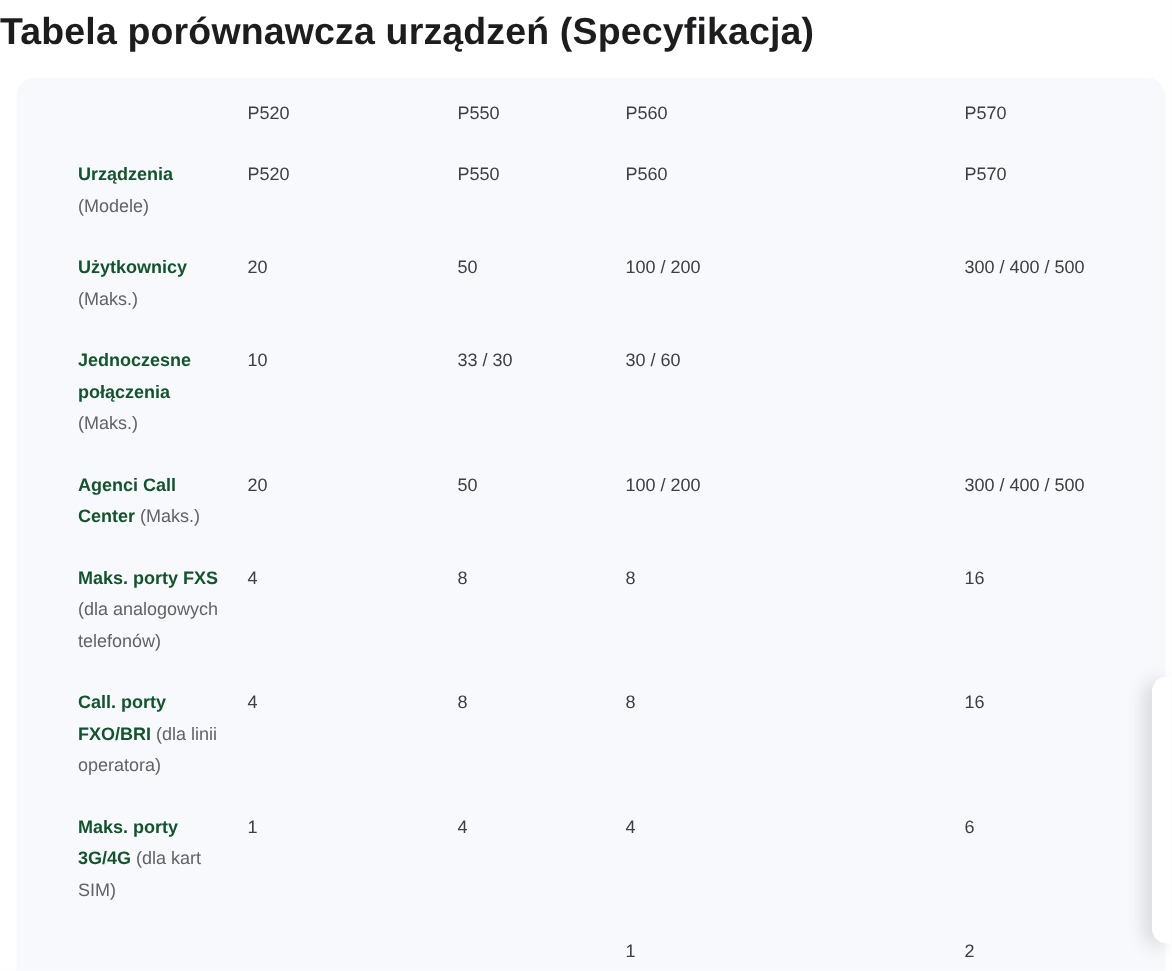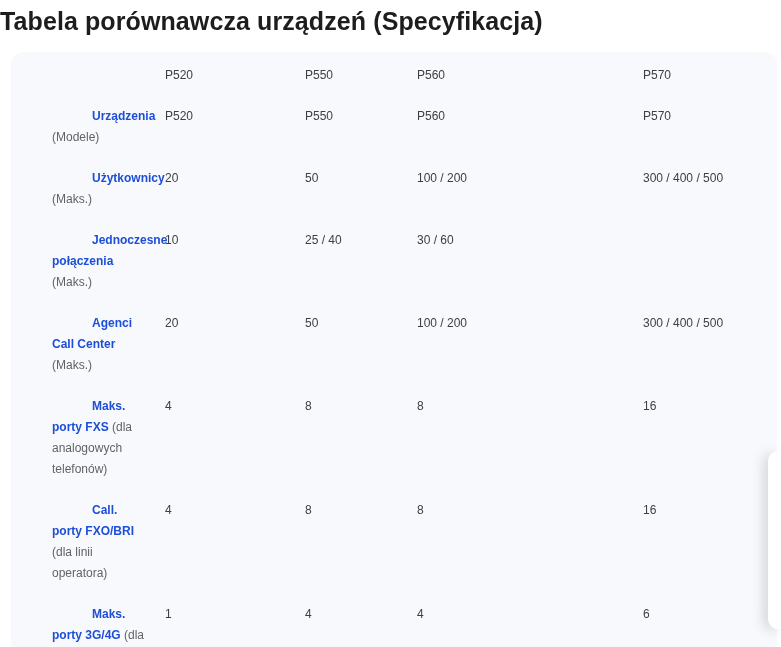--- a/index.html
+++ b/index.html
@@ -35,21 +35,21 @@
   }
   .t-row.header .cell { padding-top: 13px; padding-bottom: 10px; }
   .cell {
     padding: 10px 16px 10px 0;
     font-size: 12px;
     line-height: 21px;
     color: #3c4043;
     font-weight: 400;
     white-space: pre-line;
   }
-  .cell.label b { color: #1d4ed8; font-weight: 700; margin-left: 40px; }
+  .cell.label b { color: #14532d; font-weight: 700; }
   .cell.label .note { color: #5f6368; }
   .side-peek {
     position: absolute;
     right: 0; top: 451px;
     width: 13px; height: 178px;
     background: #ffffff;
     border-radius: 10px 0 0 10px;
     box-shadow: -5px 2px 12px rgba(60,64,67,0.18);
   }
 </style>
@@ -79,21 +79,21 @@
     <div class="cell label"><b>Użytkownicy</b> <span class="note">(Maks.)</span></div>
     <div class="cell">20</div>
     <div class="cell">50</div>
     <div class="cell">100 / 200</div>
     <div class="cell">300 / 400 / 500</div>
   </div>
 
   <div class="t-row">
     <div class="cell label"><b>Jednoczesne połączenia</b> <span class="note">(Maks.)</span></div>
     <div class="cell">10</div>
-    <div class="cell">25 / 40</div>
+    <div class="cell">33 / 30</div>
     <div class="cell">30 / 60</div>
   </div>
 
   <div class="t-row">
     <div class="cell label"><b>Agenci Call Center</b> <span class="note">(Maks.)</span></div>
     <div class="cell">20</div>
     <div class="cell">50</div>
     <div class="cell">100 / 200</div>
     <div class="cell">300 / 400 / 500</div>
   </div>

